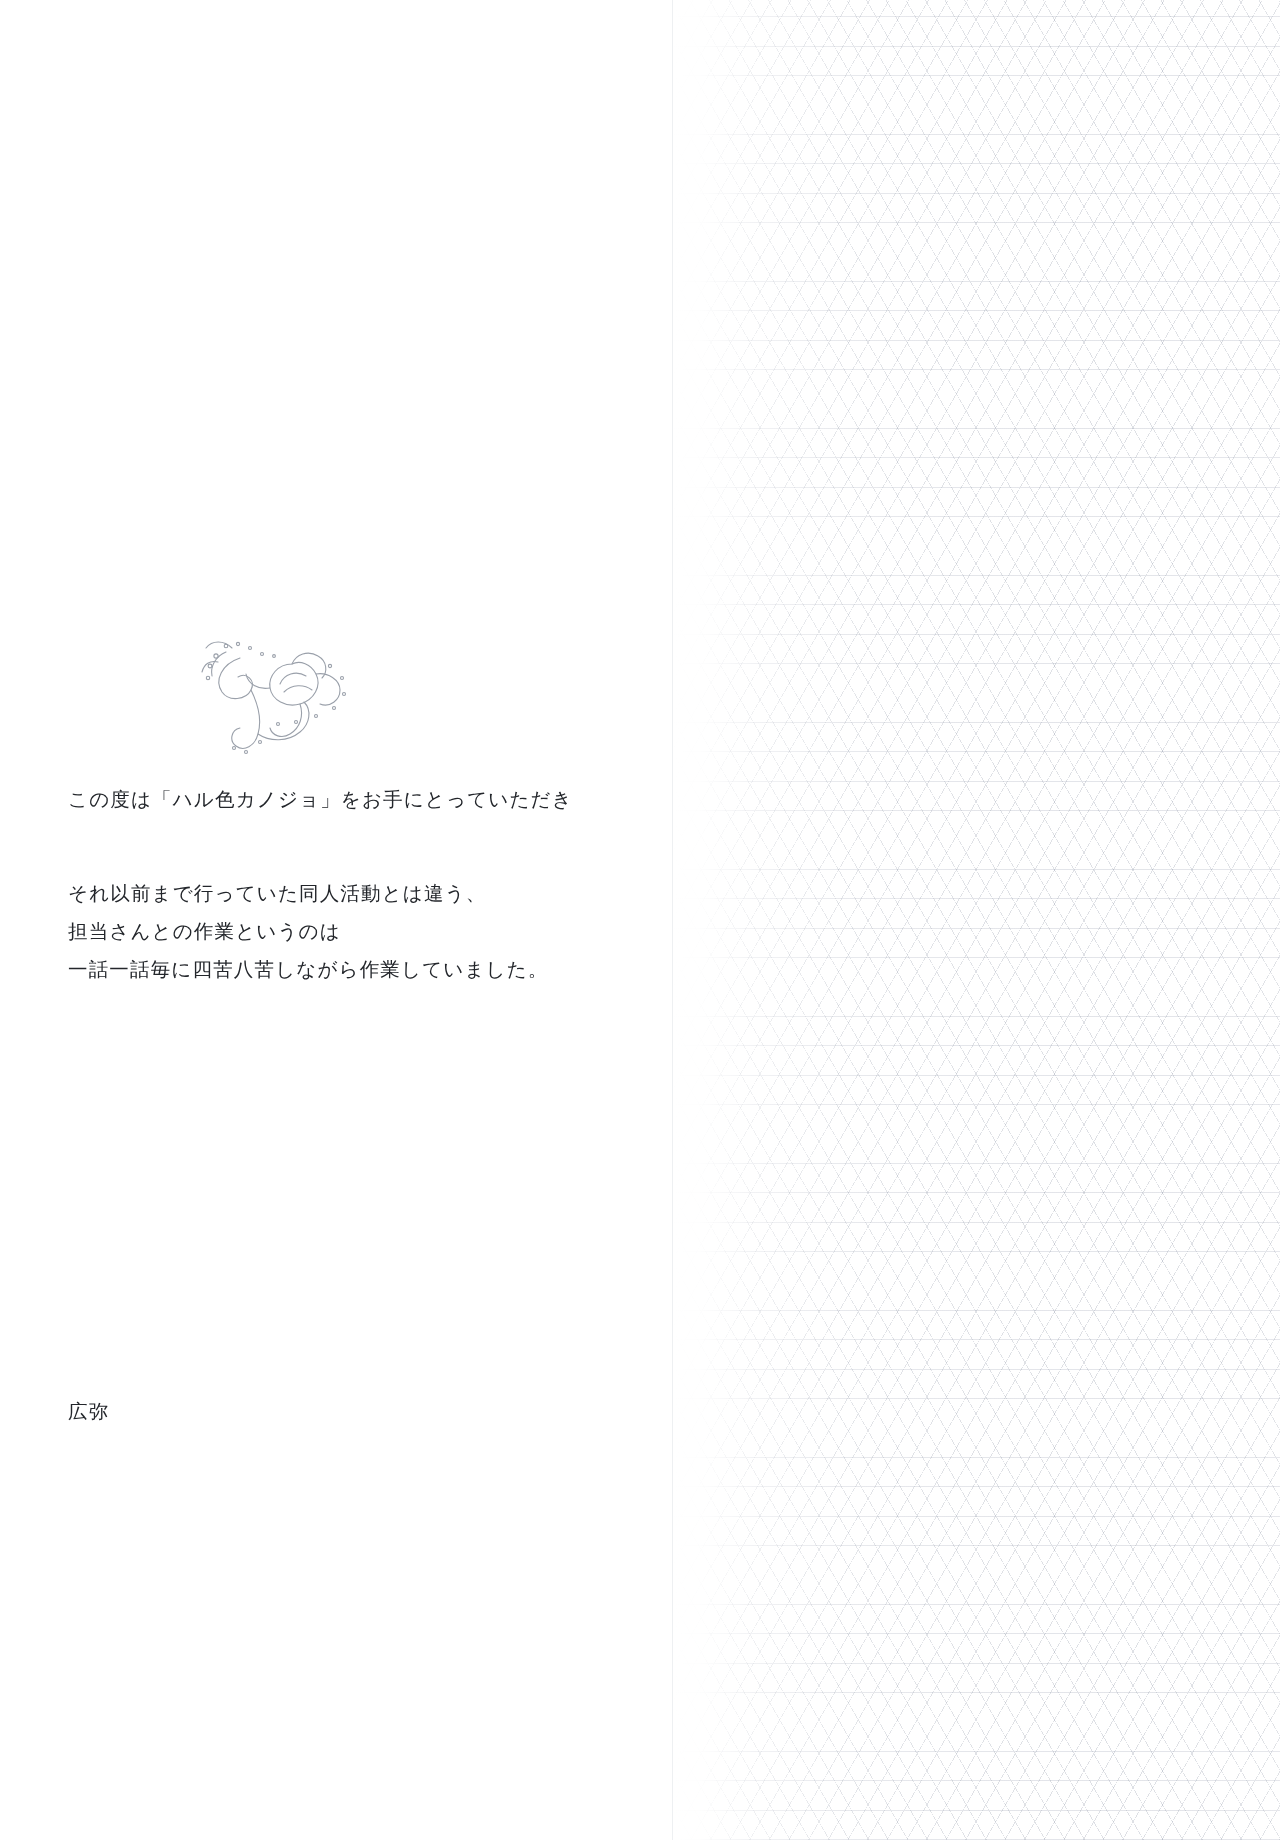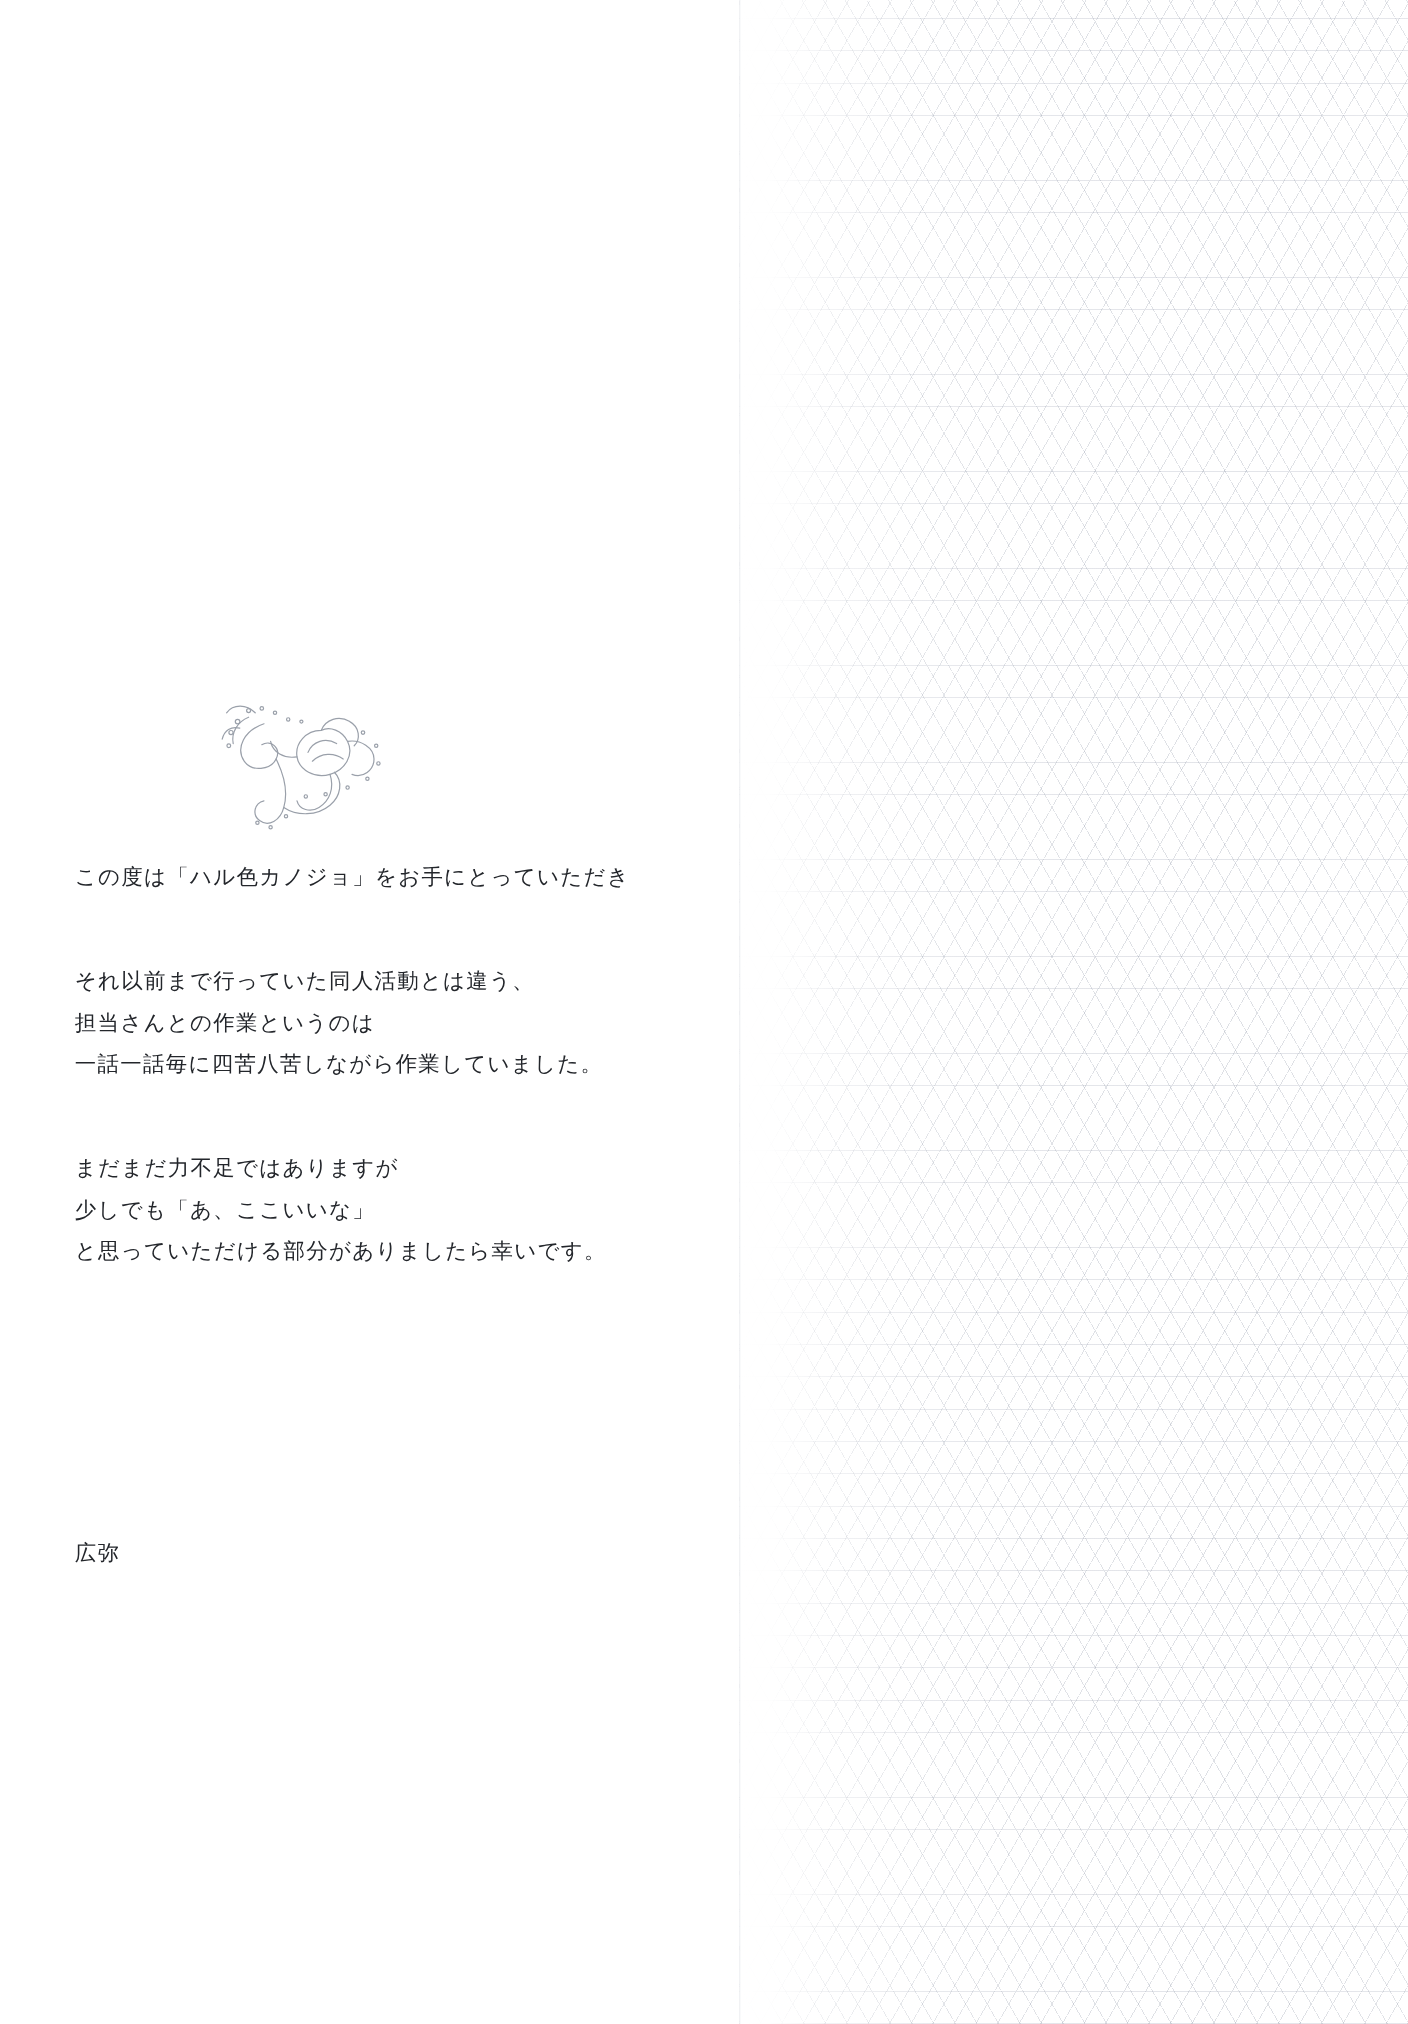--- a/index.html
+++ b/index.html
@@ -84,21 +84,21 @@
     position: absolute;
     left: 68px;
     top: 780px;
     width: 620px;
   }
   .para {
     margin: 0 0 56px 0;
   }
   .para:last-child { margin-bottom: 0; }
   .line {
-    font-family: Liberation Mono, monospace;
+    font-family: Liberation Sans, sans-serif;
     font-size: 19.5px;
     line-height: 38px;
     color: #23262b;
     letter-spacing: 0.06em;
     white-space: pre;
   }
   .sig {
     font-family: "DejaVu Serif", "Liberation Serif", serif;
     font-size: 19.5px;
     line-height: 38px;
@@ -169,23 +169,18 @@
       <div class="line">この度は「ハル色カノジョ」をお手にとっていただき</div>
     </div>
 
 
     <div class="para">
       <div class="line">それ以前まで行っていた同人活動とは違う、</div>
       <div class="line">担当さんとの作業というのは</div>
       <div class="line">一話一話毎に四苦八苦しながら作業していました。</div>
     </div>
 
-    <div class="para">
-      <div class="line">まだまだ力不足ではありますが</div>
-      <div class="line">少しでも「あ、ここいいな」</div>
-      <div class="line">と思っていただける部分がありましたら幸いです。</div>
-    </div>
 
   </div>
 
   <div id="signature" class="sig">広弥</div>
 
 </div>
 
 </body></html>

